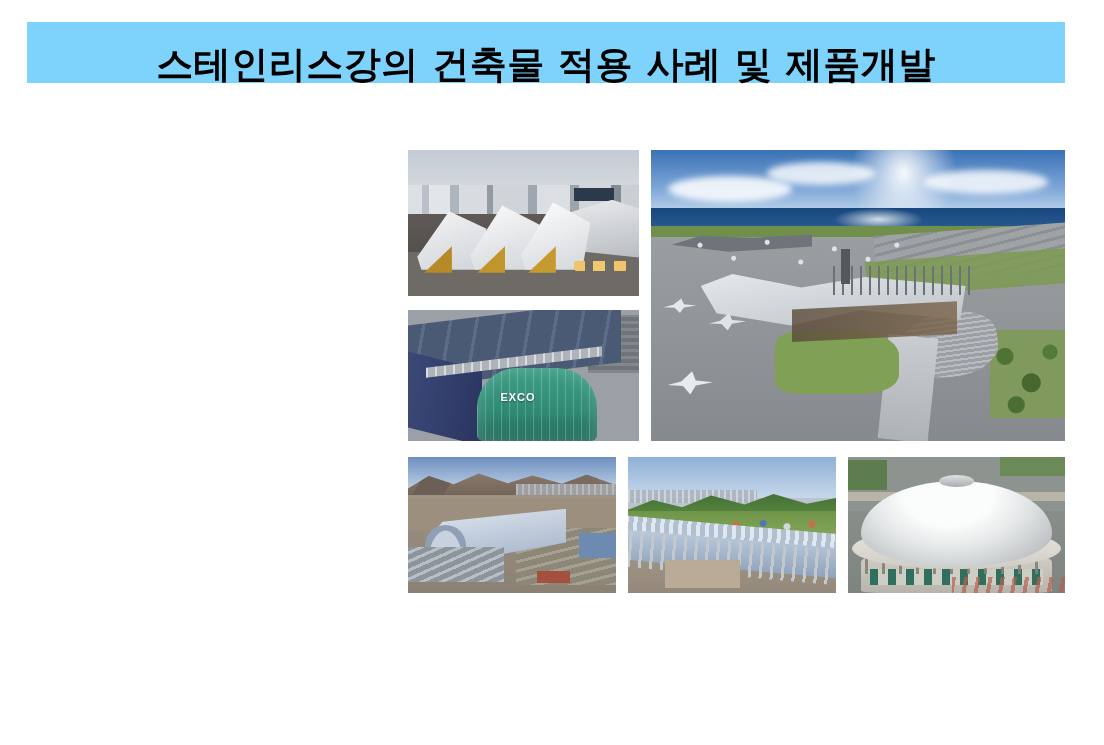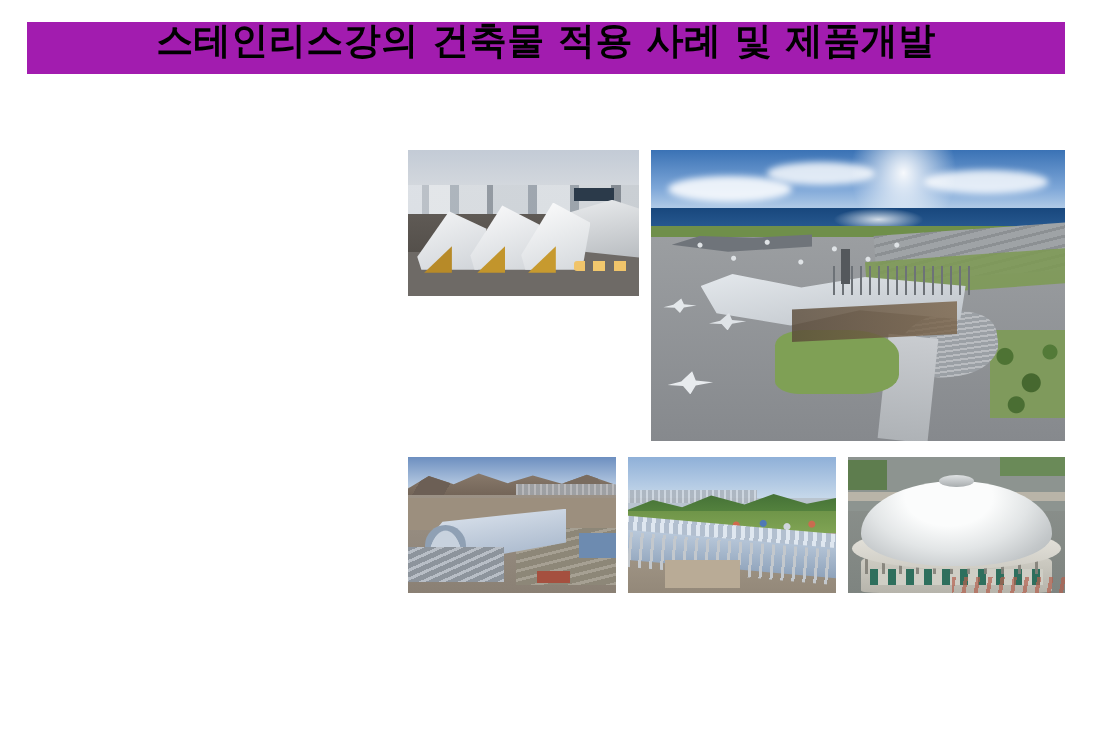--- a/index.html
+++ b/index.html
@@ -15,24 +15,24 @@
     overflow: hidden;
     font-family: "Liberation Sans", sans-serif;
   }
 
   
   #title-banner {
     position: absolute;
     left: 27px;
     top: 22px;
     width: 1038px;
-    height: 52px;
-    background: #a21caf;
+    height: 61px;
+    background: #7dd3fc;
     display: flex;
-    align-items: flex-start;
+    align-items: flex-end;
     justify-content: center;
   }
   #title-text {
     font-family: "DejaVu Sans", "Liberation Sans", sans-serif;
     font-size: 37px;
     font-weight: bold;
     color: #000000;
     letter-spacing: 0.5px;
     line-height: 1;
     white-space: nowrap;
@@ -261,20 +261,32 @@
       <div class="ly bexco-roof1"></div>
       <div class="ly bexco-roof2"></div>
       <div class="ly bexco-roof3"></div>
       <div class="ly bexco-gold1"></div>
       <div class="ly bexco-gold2"></div>
       <div class="ly bexco-gold3"></div>
       <div class="ly bexco-lights"></div>
     </div>
   </div>
 
+  <div class="photo" id="photo-exco">
+    <div class="scene">
+      <div class="ly exco-bg"></div>
+      <div class="ly exco-cars"></div>
+      <div class="ly exco-roof"></div>
+      <div class="ly exco-wall"></div>
+      <div class="ly exco-deck"></div>
+      <div class="ly exco-glass"></div>
+      <div class="ly exco-glass-lines"></div>
+      <div class="ly exco-label">EXCO</div>
+    </div>
+  </div>
 
   <div class="photo" id="photo-airport">
     <div class="scene">
       <div class="ly ap-sky"></div>
       <div class="ly ap-cloud1"></div>
       <div class="ly ap-cloud2"></div>
       <div class="ly ap-cloud3"></div>
       <div class="ly ap-sun"></div>
       <div class="ly ap-sea"></div>
       <div class="ly ap-sea-glint"></div>

